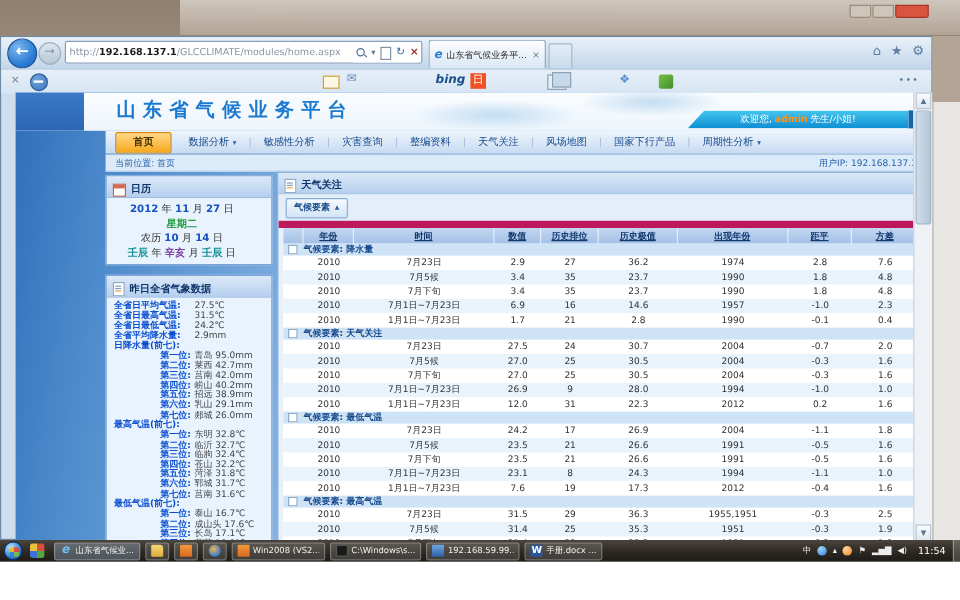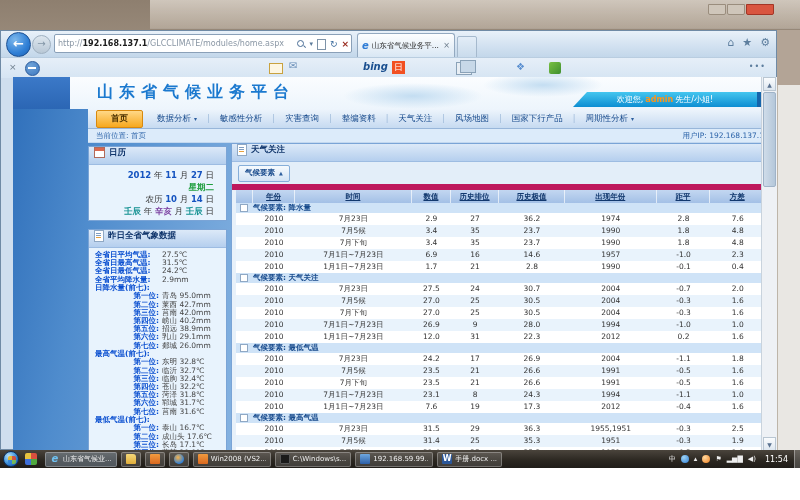--- a/index.html
+++ b/index.html
@@ -81,29 +81,29 @@
   .nav-item.active{background:linear-gradient(180deg,#ffd887,#f7a81d);border:1px solid #d8890e;border-radius:2px;color:#4a3000;font-weight:bold;padding:2px 14px;margin-right:4px;}
   .nav-sep{color:#9db9d9;font-size:8px;}
   .nav-arrow{font-size:6px;color:#2c5e9e;margin-left:3px;}
 
   .crumb-bar{position:absolute;left:75px;top:52px;width:684px;height:13px;background:#dcebfa;border-bottom:1px solid #c3d8ef;font-size:7.5px;color:#2a62a8;line-height:13px;}
   .crumb-left{position:absolute;left:8px;}
   .crumb-right{position:absolute;right:8px;display:flex;gap:16px;}
 
   
   .panel{position:absolute;border:1px solid #7aa4d6;background:#e8f3fd;box-sizing:border-box;display:flex;flex-direction:column;overflow:hidden;}
-  .p-head{height:17px;flex:0 0 17px;background:linear-gradient(180deg,#dce9f8,#b5cfee);border-bottom:1px solid #9dbce2;display:flex;align-items:flex-start;padding-left:5px;gap:4px;}
+  .p-head{height:17px;flex:0 0 17px;background:linear-gradient(180deg,#dce9f8,#b5cfee);border-bottom:1px solid #9dbce2;display:flex;align-items:flex-end;padding-left:5px;gap:4px;}
   .p-title{font-size:8.5px;font-weight:bold;color:#10356b;}
   .cal-ic{width:9px;height:9px;background:#fff;border:1px solid #b06a5a;position:relative;}
   .cal-ic::before{content:"";position:absolute;left:0;top:0;width:9px;height:3px;background:#d9684f;}
   .doc-panel-ic{width:8px;height:10px;background:#fff;border:1px solid #8fa8c4;position:relative;}
   .doc-panel-ic::before{content:"";position:absolute;left:1px;top:2px;width:5px;height:1px;background:#7f9dc0;box-shadow:0 2px 0 #7f9dc0,0 4px 0 #e8a23f;}
 
   .panel-cal{left:75px;top:69px;width:139px;height:75px;}
-  .cal-body{flex:1;padding:4px 12px 0 0;text-align:right;}
+  .cal-body{flex:1;padding:4px 12px 0 0;text-align:center;}
   .cal-line{font-size:8.5px;line-height:12px;white-space:nowrap;}
   .c-num{color:#1553c0;font-weight:bold;}
   .c-plain{color:#333;}
   .c-green{color:#1f9e3f;font-weight:bold;}
   .c-teal{color:#0f8f8f;font-weight:bold;}
   .c-purple{color:#7a3fa0;font-weight:bold;}
 
   .panel-weather{left:75px;top:152px;width:139px;height:222px;}
   .weather-body{flex:1;padding-top:3px;overflow:hidden;}
   .srow{display:flex;font-size:7.5px;line-height:8.2px;white-space:nowrap;}

